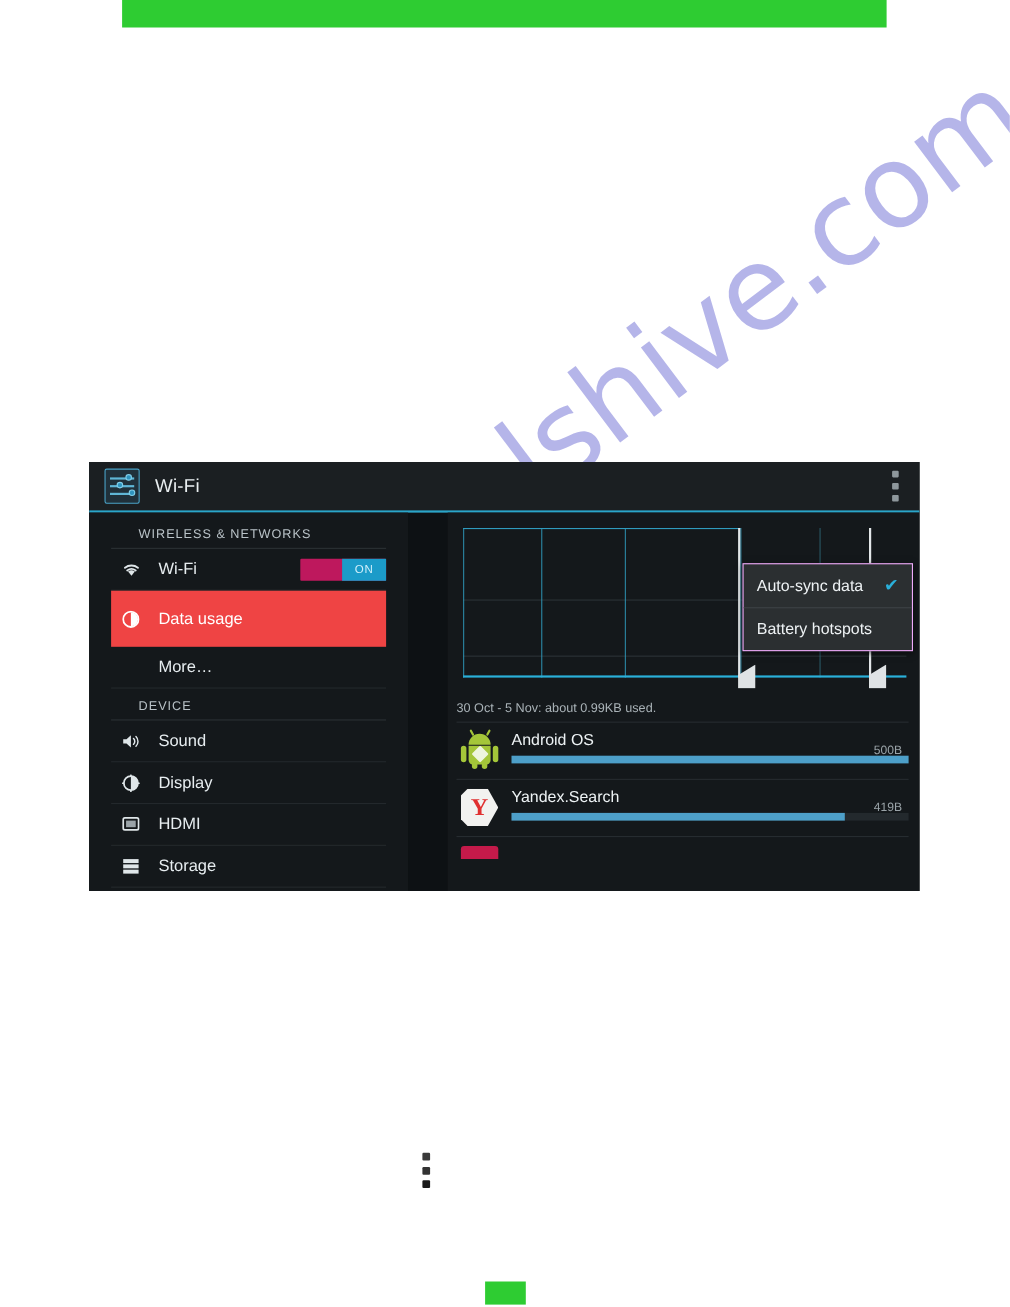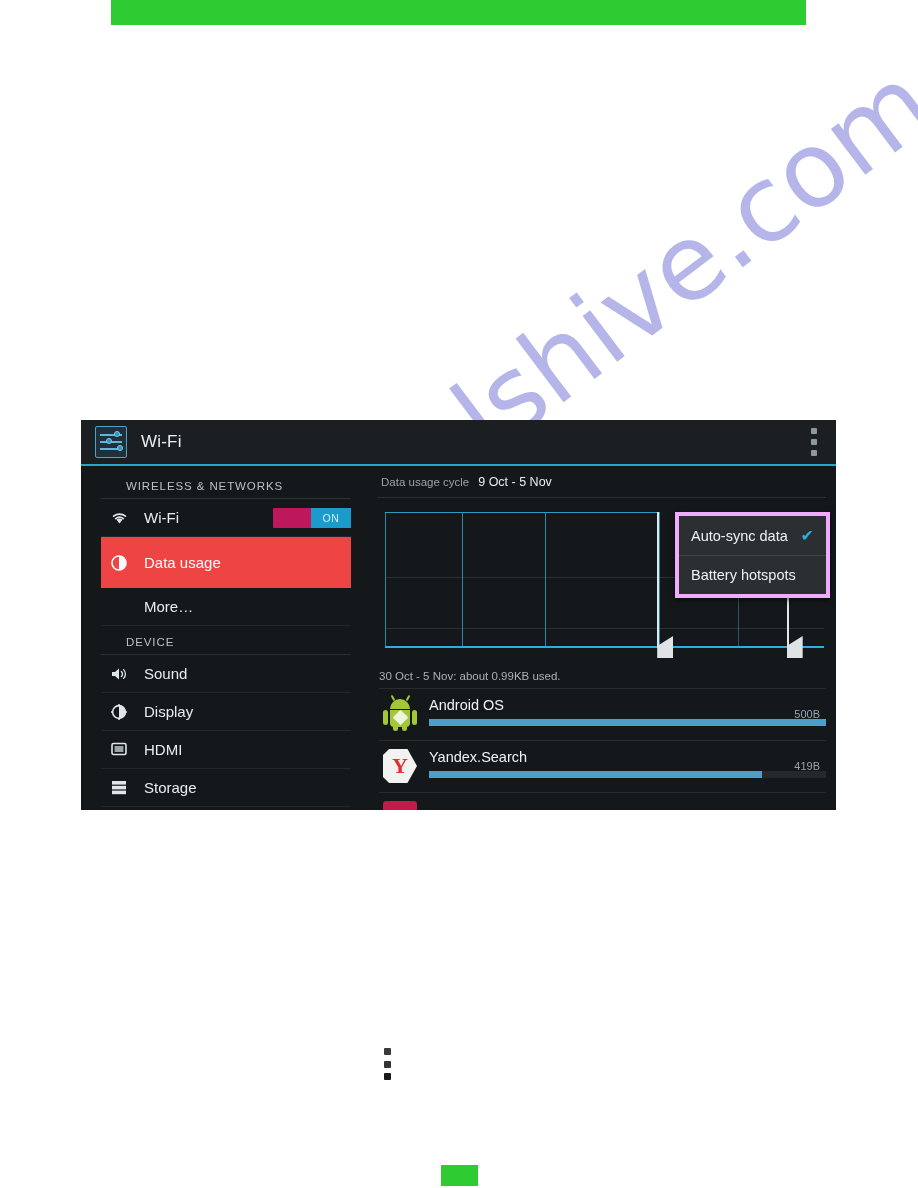--- a/index.html
+++ b/index.html
@@ -88,21 +88,21 @@
     margin-left: 14px; color: #e9eef0; font-size: 17px; letter-spacing: .2px;
   }
   .ab-overflow {
     position: absolute; right: 18px; top: 50%; transform: translateY(-50%);
     width: 8px; height: 28px;
     display:flex; flex-direction:column; justify-content:space-between; align-items:center;
   }
   .ab-overflow i { width:6px; height:6px; background:#8e979c; border-radius:1px; }
 
   
-  .body { display: flex; height: 344px; }
+  .body { display: flex; height: 344px; gap: 36px; }
 
   
   .left {
     width: 290px; background: #14181b; padding-top: 6px; position: relative;
   }
   .sec-head {
     color: #b9c2c7; font-size: 11.5px; letter-spacing: .9px;
     padding: 8px 0 6px 45px;
     border-bottom: 1px solid #2b3135;
     margin: 0 20px 0 20px; padding-left: 25px;
@@ -205,21 +205,21 @@
   
   .app.partial { border-bottom: none; padding-bottom: 0; }
   .app.partial .aicon-red {
     width: 34px; height: 12px; background: #c41a4a; margin: 2px 10px 0 4px;
     border-radius: 3px 3px 0 0;
   }
 
   
   .dropdown {
     position: absolute; right: 6px; top: 46px; width: 155px;
-    background: #2b2f31; border: 4px solid #f0abfc;
+    background: #2b2f31; border: 1px solid #f0abfc;
     box-shadow: 0 2px 6px rgba(0,0,0,.6);
     z-index: 30;
   }
   .dd-item {
     height: 39px; display:flex; align-items:center; padding: 0 12px;
     color: #eef2f4; font-size: 14.5px; position: relative;
   }
   .dd-item + .dd-item { border-top: 1px solid #3e4346; }
   .dd-check {
     position: absolute; right: 12px; top: 50%; transform: translateY(-50%);
@@ -350,24 +350,20 @@
               <rect x="1.6" y="2" width="8.8" height="14" rx="1" fill="#dfe6e9"></rect>
             </svg>
           </span>
           <span class="lbl">Battery</span>
         </div>
 
       </div>
 
       <div class="right">
 
-        <div class="cycle-bar">
-          <span class="cycle-label">Data usage cycle</span>
-          <span class="cycle-value">9 Oct - 5 Nov</span>
-        </div>
 
         <div class="chart">
           <div class="plot">
 
             <div class="hline" style="top:48%"></div>
             <div class="hline" style="top:85%"></div>
 
             <div class="vline" style="left:0%"></div>
             <div class="vline" style="left:17.5%"></div>
             <div class="vline" style="left:36.5%"></div>

